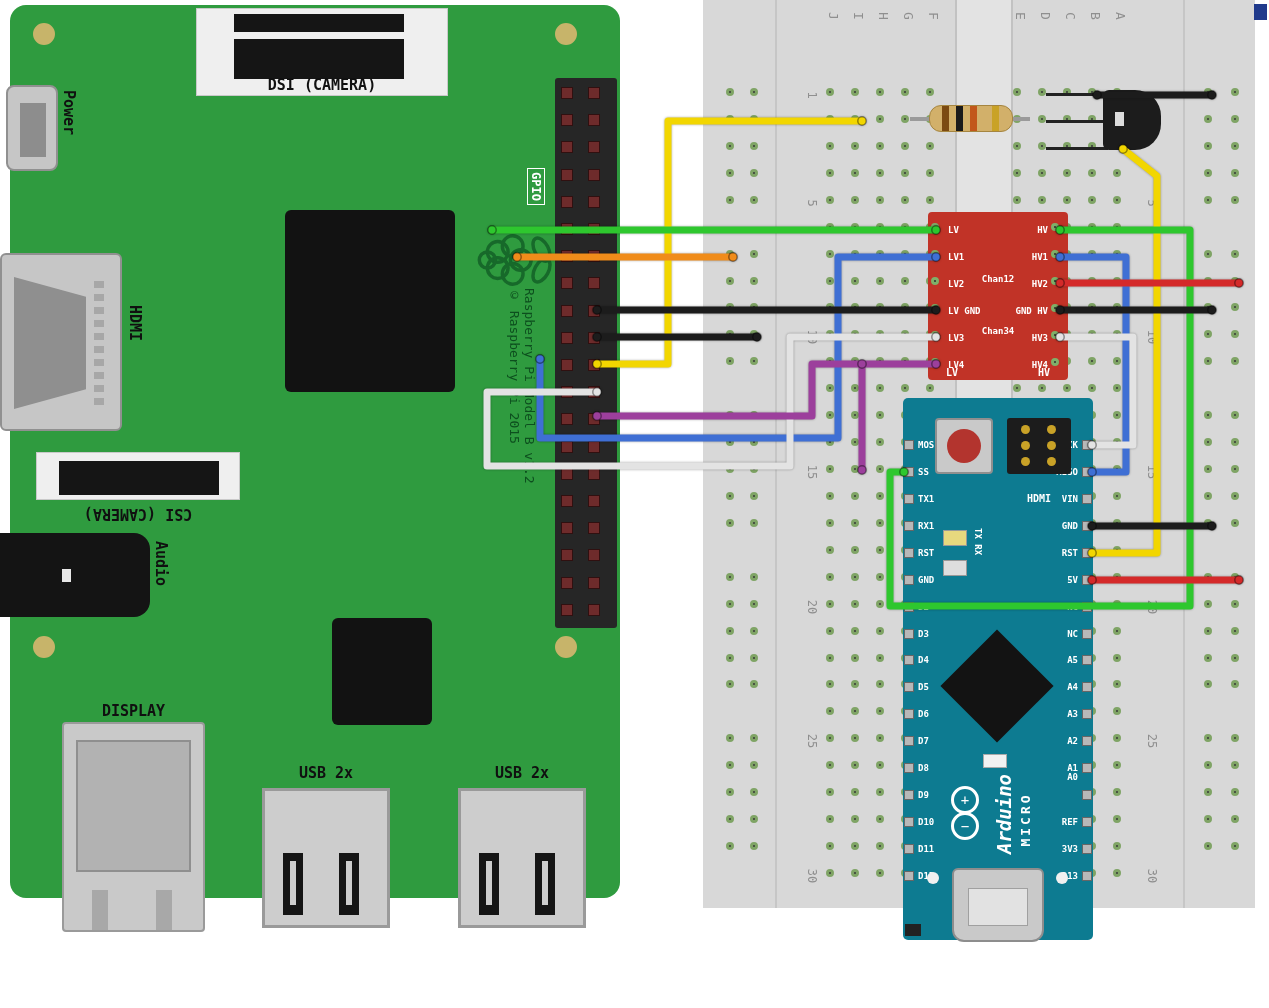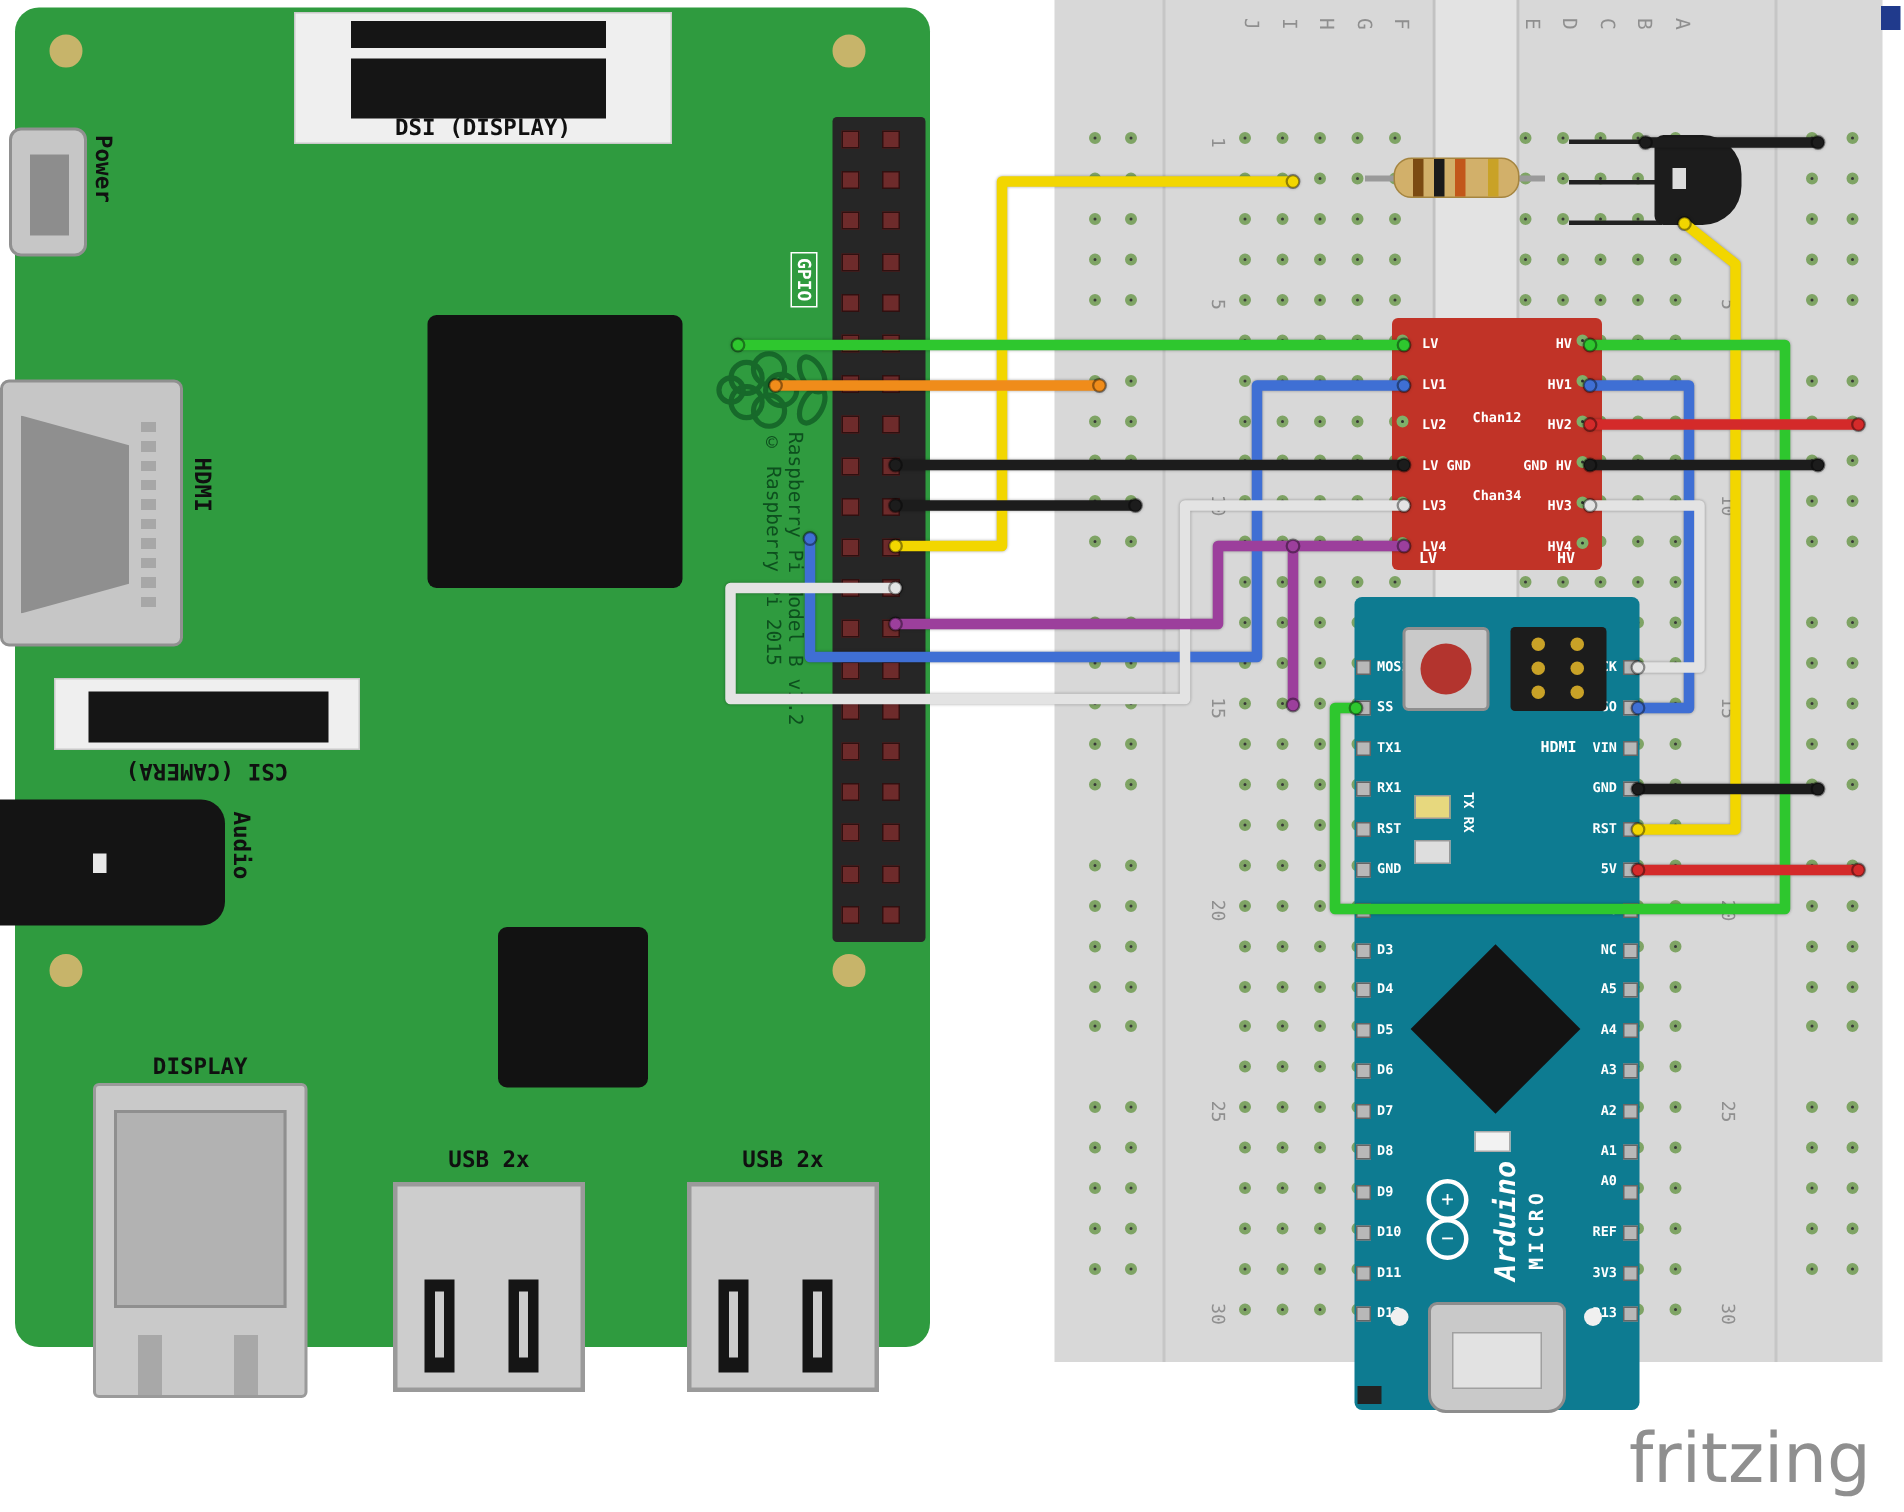--- a/index.html
+++ b/index.html
@@ -42,21 +42,21 @@
   <div class="abs" id="rpi" style="background: rgb(47, 155, 63);">
     <div class="mhole" style="left:23px;top:18px"></div>
     <div class="mhole" style="left:545px;top:18px"></div>
     <div class="mhole" style="left:23px;top:631px"></div>
     <div class="mhole" style="left:545px;top:631px"></div>
 
     <div class="abs" style="left:186px;top:3px;width:252px;height:88px;background:#efefef;border:1px solid #c9c9c9">
       <div class="abs" style="left:37px;top:5px;width:170px;height:18px;background:#151515"></div>
       <div class="abs" style="left:37px;top:30px;width:170px;height:40px;background:#151515"></div>
     </div>
-    <div class="pi-label" style="left:186px;top:72px;width:252px;text-align:center">DSI (DISPLAY)</div>
+    <div class="pi-label" style="left:186px;top:72px;width:252px;text-align:center">DSI (CAMERA)</div>
 
     <div class="abs" style="left:-4px;top:80px;width:52px;height:86px;background:#c6c6c6;border:2px solid #909090;border-radius:8px">
       <div class="abs" style="left:12px;top:16px;width:26px;height:54px;background:#8d8d8d"></div>
     </div>
     <div class="pi-label-v" style="left:50px;top:85px;height:80px">Power</div>
 
     <div class="abs" style="left:-10px;top:248px;width:122px;height:178px;background:#c6c6c6;border:2px solid #909090;border-radius:6px">
       <div class="abs" style="left:12px;top:22px;width:72px;height:132px;background:#8f8f8f;clip-path:polygon(0 0,100% 15%,100% 85%,0 100%)"></div>
       <div class="abs" style="left:92px;top:26px;width:10px;height:124px;background:repeating-linear-gradient(180deg,#a7a7a7 0 7px,transparent 7px 13px)"></div>
     </div>
@@ -684,21 +684,21 @@
         <div class="ard-lab" style="right: 15px; top: 257.44px;">A5</div>
         <div class="ard-pad" style="right: 1px; top: 284.37px;"></div>
         <div class="ard-lab" style="right: 15px; top: 284.37px;">A4</div>
         <div class="ard-pad" style="right: 1px; top: 311.3px;"></div>
         <div class="ard-lab" style="right: 15px; top: 311.3px;">A3</div>
         <div class="ard-pad" style="right: 1px; top: 338.23px;"></div>
         <div class="ard-lab" style="right: 15px; top: 338.23px;">A2</div>
         <div class="ard-pad" style="right: 1px; top: 365.16px;"></div>
         <div class="ard-lab" style="right: 15px; top: 365.16px;">A1</div>
         <div class="ard-pad" style="right: 1px; top: 392.09px;"></div>
-        <div class="ard-lab" style="right: 15px; top: 385px;">A0</div>
+        <div class="ard-lab" style="right: 15px; top: 374px;">A0</div>
         <div class="ard-pad" style="right: 1px; top: 419.02px;"></div>
         <div class="ard-lab" style="right: 15px; top: 419.02px;">REF</div>
         <div class="ard-pad" style="right: 1px; top: 445.95px;"></div>
         <div class="ard-lab" style="right: 15px; top: 445.95px;">3V3</div>
         <div class="ard-pad" style="right: 1px; top: 472.88px;"></div>
         <div class="ard-lab" style="right: 15px; top: 472.88px;">D13</div>
       </div>
     <div class="abs" style="left:32px;top:20px;width:58px;height:56px;background:#c9c9c9;border:2px solid #8f8f8f;border-radius:4px">
       <div class="abs" style="left:10px;top:9px;width:34px;height:34px;background:#b3342e;border-radius:50%"></div>
     </div>
@@ -796,14 +796,13 @@
       <circle cx="1097" cy="95" r="4.2" fill="#1c1c1c" stroke="rgba(0,0,0,0.4)" stroke-width="1.5"></circle>
       <circle cx="1212" cy="95" r="4.2" fill="#1c1c1c" stroke="rgba(0,0,0,0.4)" stroke-width="1.5"></circle>
       <polyline points="1060,283 1239,283" class="wire" stroke="#d42a2a"></polyline>
       <circle cx="1060" cy="283" r="4.2" fill="#d42a2a" stroke="rgba(0,0,0,0.4)" stroke-width="1.5"></circle>
       <circle cx="1239" cy="283" r="4.2" fill="#d42a2a" stroke="rgba(0,0,0,0.4)" stroke-width="1.5"></circle>
       <polyline points="1092,580 1239,580" class="wire" stroke="#d42a2a"></polyline>
       <circle cx="1092" cy="580" r="4.2" fill="#d42a2a" stroke="rgba(0,0,0,0.4)" stroke-width="1.5"></circle>
       <circle cx="1239" cy="580" r="4.2" fill="#d42a2a" stroke="rgba(0,0,0,0.4)" stroke-width="1.5"></circle>
     </svg>
 
-  <div class="abs" id="watermark">fritzing</div>
 </div>
 
 </body></html>

